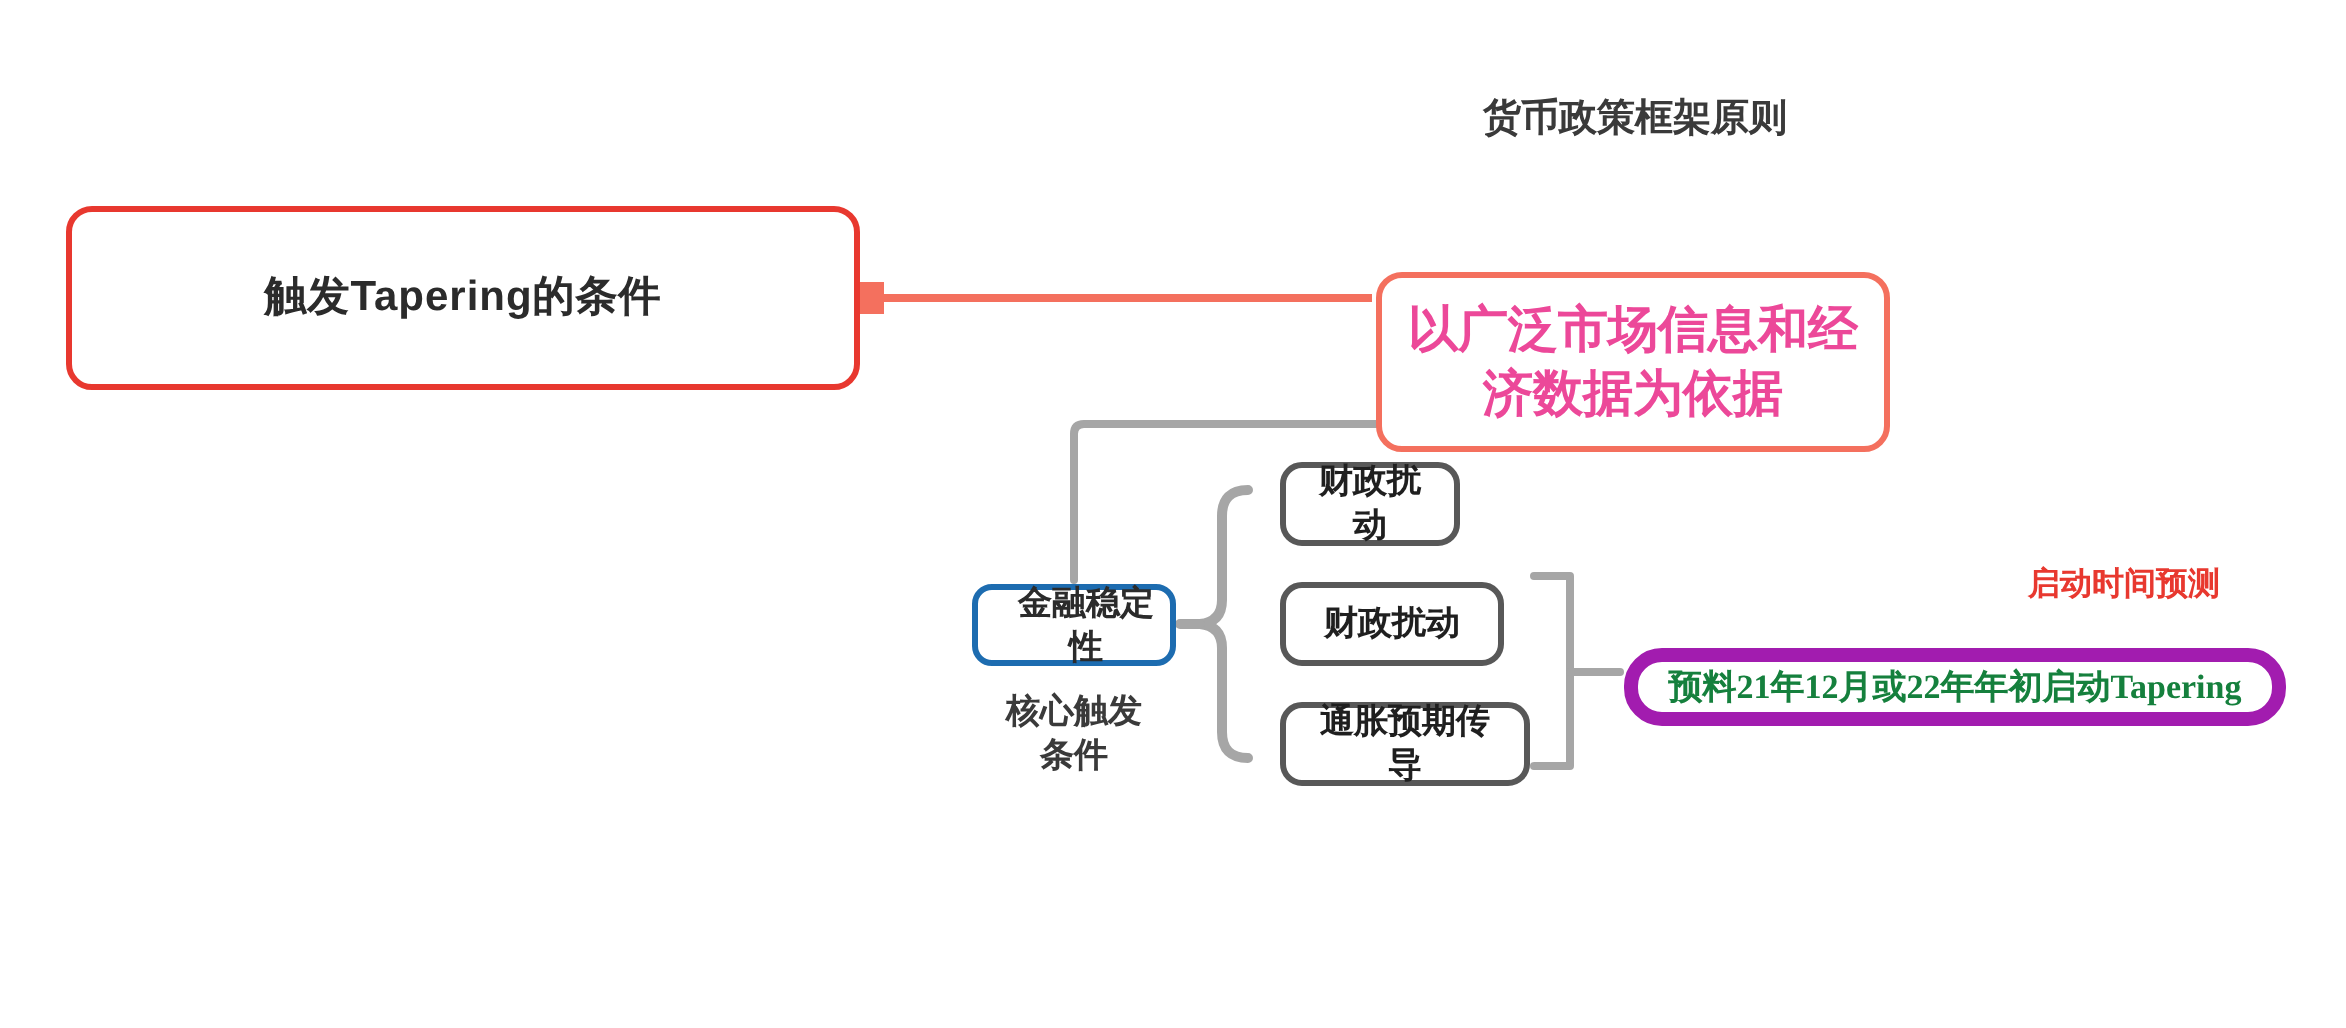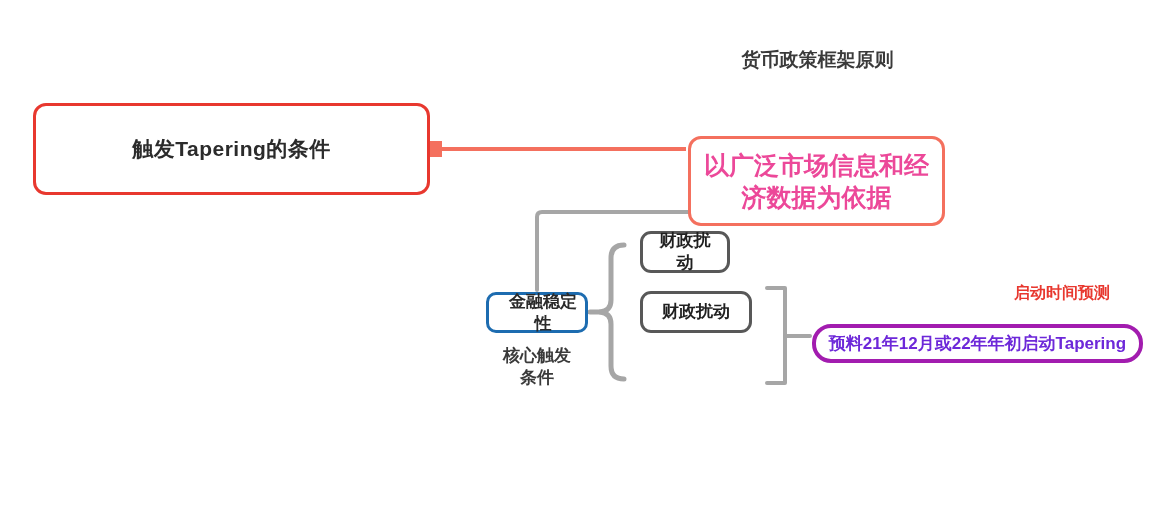--- a/index.html
+++ b/index.html
@@ -88,24 +88,25 @@
   }
   .node-factor-0 { left: 640px; top: 231px; width: 90px; height: 42px; }
   .node-factor-1 { left: 640px; top: 291px; width: 112px; height: 42px; }
   .node-factor-2 { left: 640px; top: 351px; width: 125px; height: 42px; }
   
   .node-prediction {
     left: 812px;
     top: 324px;
     width: 331px;
     height: 39px;
-    border: 4px solid #a21caf;
+    border: 7px solid #a21caf;
     border-radius: 19px;
     font-size: 17px;
-    color: #6d28d9;
+    color: #15803d;
+    font-family: Liberation Serif, serif;
   }
   
   .label {
     position: absolute;
     text-align: center;
     font-weight: bold;
     line-height: 1.3;
     white-space: pre-line;
   }
   .label-principle {
@@ -180,19 +181,20 @@
 
   <div class="node node-core">金融稳定性</div>
 
   <div class="label label-core">核心触发
 条件</div>
 
   <div class="node node-factor node-factor-0">财政扰动</div>
 
   <div class="node node-factor node-factor-1">财政扰动</div>
 
+  <div class="node node-factor node-factor-2">通胀预期传导</div>
 
 
   <div class="label label-prediction">启动时间预测</div>
 
   <div class="node node-prediction">预料21年12月或22年年初启动Tapering</div>
 
 </div>
 
 </body></html>

